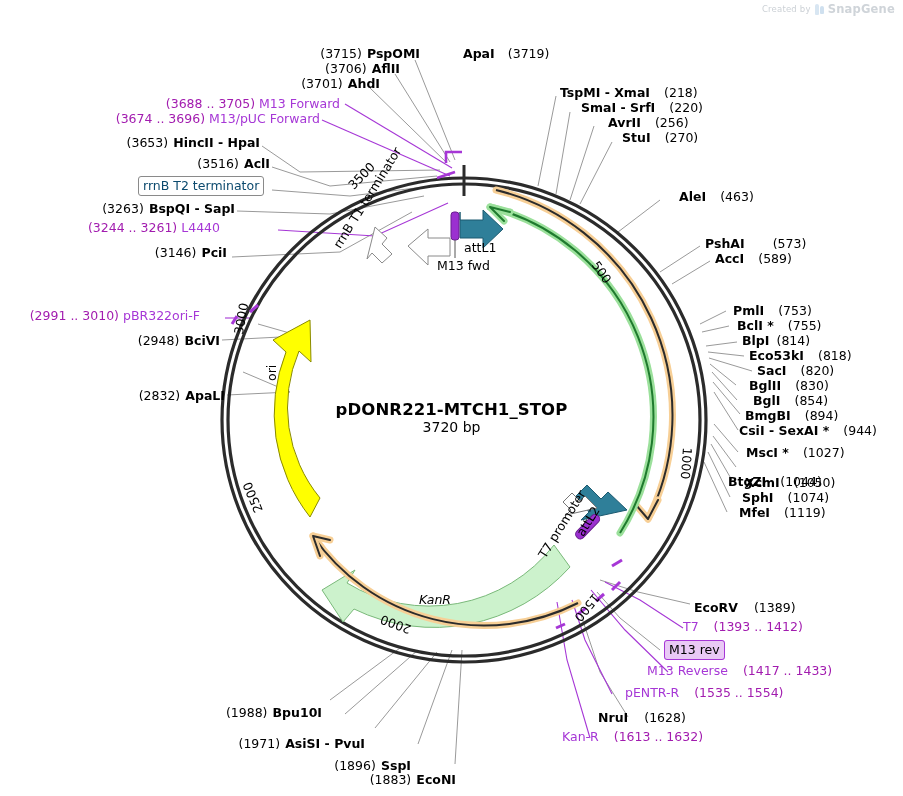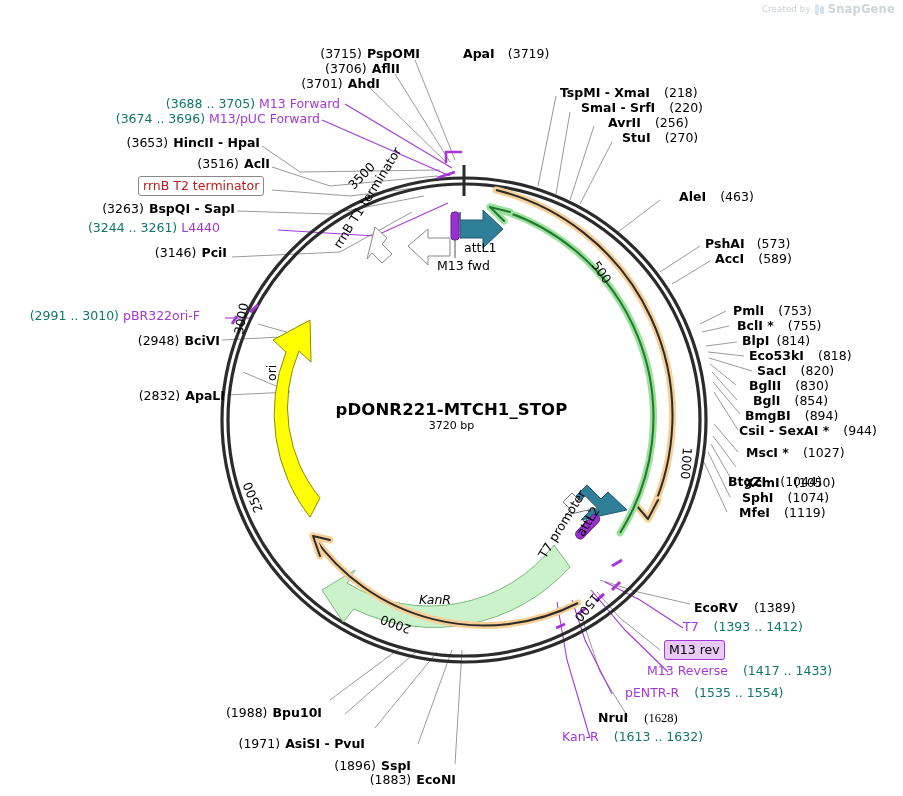--- a/index.html
+++ b/index.html
@@ -72,47 +72,47 @@
   .pos {            
     font-weight: normal;
     font-size: 12.5px;
     color: #000;
   }
   .prim {           
     font-size: 12.5px;
     color: #a637d6;
     font-weight: normal;
   }
-  .prim .pos { color: #0f766e; }
+  .prim .pos { color: #a21caf; }
   .boxed {
     border: 1px solid #8a8a8a;
     border-radius: 3px;
     padding: 1px 4px 2px 4px;
     background: #ffffff;
     font-size: 12.5px;
-    color: #b91c1c;
+    color: #0c4a6e;
   }
   .boxed.purple {
     border-color: #a637d6;
     background: #e9c9f5;
     color: #000;
   }
   .title {
     position: absolute;
     width: 903px;
     text-align: center;
     font-weight: bold;
     font-size: 16.5px;
     letter-spacing: .1px;
   }
   .subtitle {
     position: absolute;
     width: 903px;
     text-align: center;
-    font-size: 11px;
+    font-size: 14px;
   }
   .feat {
     position: absolute;
     white-space: nowrap;
     font-size: 12.5px;
     color: #000;
     font-family: "DejaVu Sans", sans-serif;
   }
   .feat.ital { font-style: italic; }
 </style>
@@ -401,21 +401,21 @@
   <div class="lbl" style="left:622px; top:129px;">
     <span class="enz">StuI</span>
     <span class="pos" style="margin-left:9px;">(270)</span>
   </div>
   <div class="lbl" style="left:679px; top:188px;">
     <span class="enz">AleI</span>
     <span class="pos" style="margin-left:9px;">(463)</span>
   </div>
   <div class="lbl" style="left:705px; top:235px;">
     <span class="enz">PshAI</span>
-    <span class="pos" style="margin-left:7px;">(573)</span>
+    <span class="pos" style="margin-left:23px;">(573)</span>
   </div>
   <div class="lbl" style="left:715px; top:250px;">
     <span class="enz">AccI</span>
     <span class="pos" style="margin-left:9px;">(589)</span>
   </div>
 
   <div class="lbl" style="left:733px; top:302px;">
     <span class="enz">PmlI</span>
     <span class="pos" style="margin-left:9px;">(753)</span>
   </div>
@@ -486,21 +486,21 @@
   <div class="lbl prim" style="left:647px; top:665px;">
     <span>M13 Reverse</span>
     <span class="pos" style="margin-left:11px;">(1417 .. 1433)</span>
   </div>
   <div class="lbl prim" style="left:625px; top:687px;">
     <span>pENTR-R</span>
     <span class="pos" style="margin-left:11px;">(1535 .. 1554)</span>
   </div>
   <div class="lbl" style="left:598px; top:709px;">
     <span class="enz">NruI</span>
-    <span class="pos" style="margin-left:11px;font-family:Liberation Serif, serif;">(1628)</span>
+    <span class="pos" style="margin-left:11px;">(1628)</span>
   </div>
   <div class="lbl prim" style="left:562px; top:731px;">
     <span>Kan-R</span>
     <span class="pos" style="margin-left:11px;">(1613 .. 1632)</span>
   </div>
 
   <div class="lbl r" style="left:100px; top:704px; width:222px;">
     <span class="pos">(1988)</span>
     <span class="enz">Bpu10I</span>
   </div>

